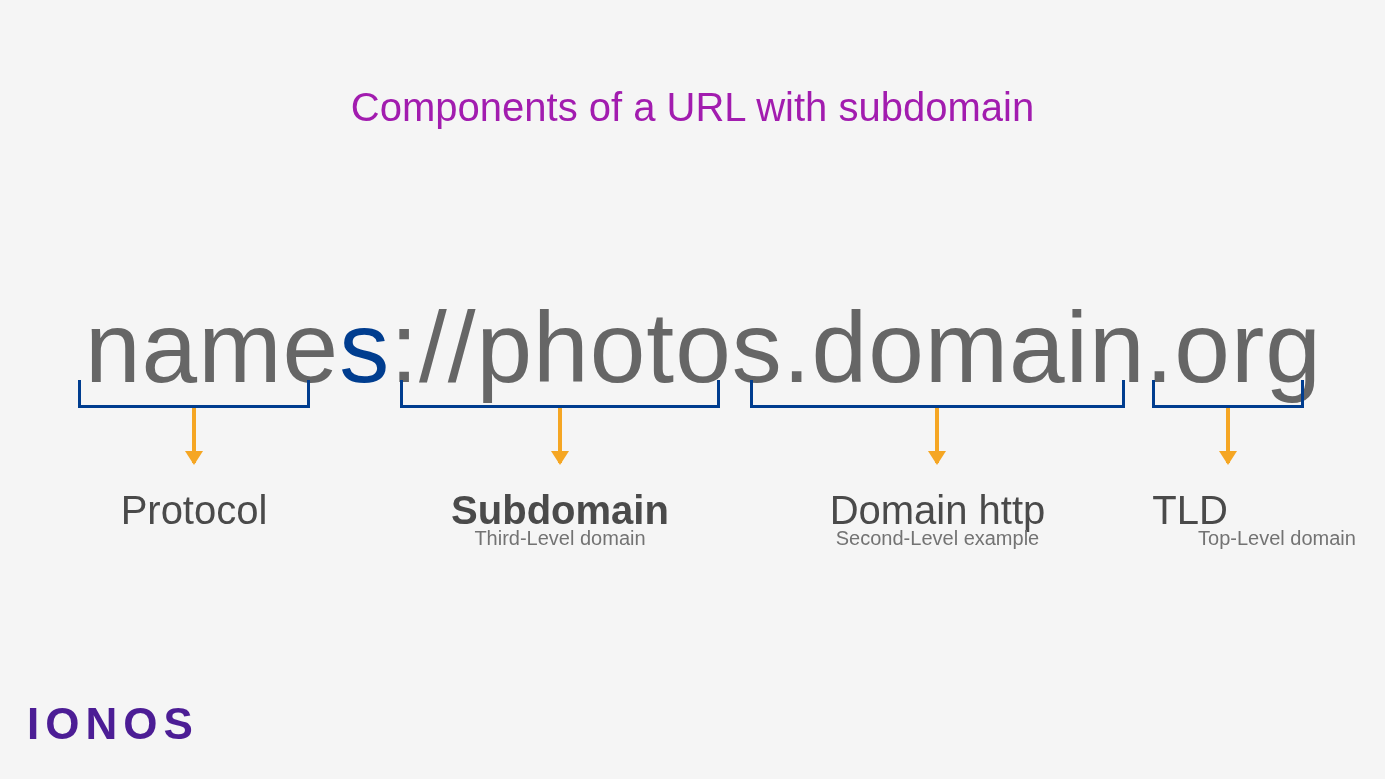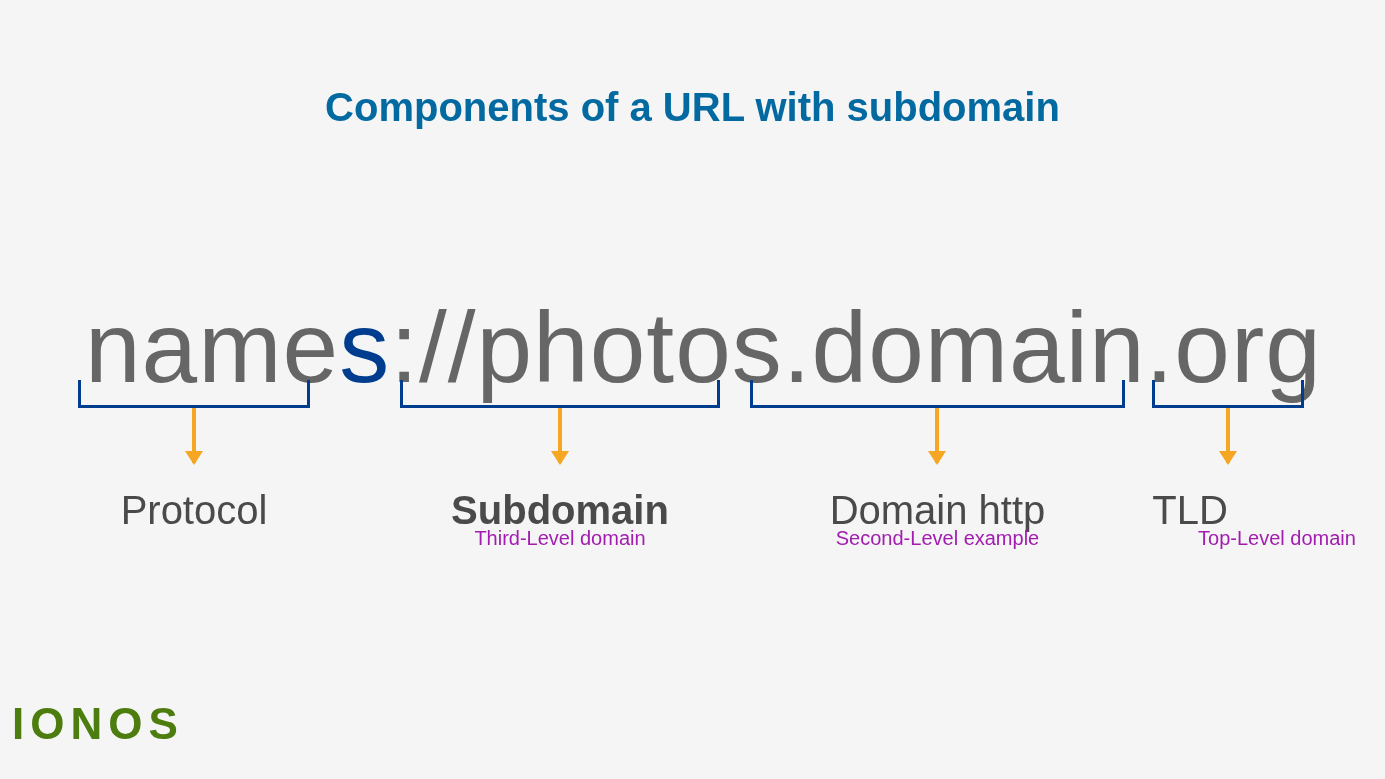--- a/index.html
+++ b/index.html
@@ -10,22 +10,22 @@
     position: relative;
     overflow: hidden;
   }
   .title {
     position: absolute;
     top: 85px;
     left: 0;
     width: 100%;
     text-align: center;
     font-size: 40px;
-    font-weight: 700;
-    color: #0369a1;
+    font-weight: 400;
+    color: #a21caf;
   }
   .url {
     position: absolute;
     top: 290px;
     left: 85px;
     font-size: 100px;
     font-weight: 400;
     color: #666;
     letter-spacing: 1px;
     white-space: nowrap;
@@ -56,31 +56,31 @@
   .label-main {
     position: absolute;
     font-size: 40px;
     color: #4a4a4a;
     font-weight: 400;
     text-align: center;
   }
   .label-sub {
     position: absolute;
     font-size: 20px;
-    color: #a21caf;
+    color: #737373;
     font-weight: 400;
     text-align: center;
   }
   .logo {
     position: absolute;
-    left: 12px;
+    left: 27px;
     bottom: 30px;
     font-size: 44px;
     font-weight: 700;
-    color: #4d7c0f;
+    color: #4c1d95;
     letter-spacing: 6px;
     font-family: Arial, sans-serif;
   }
 </style>
 </head>
 <body>
 
 <div class="title">Components of a URL with subdomain</div>
 
 <div class="url">

